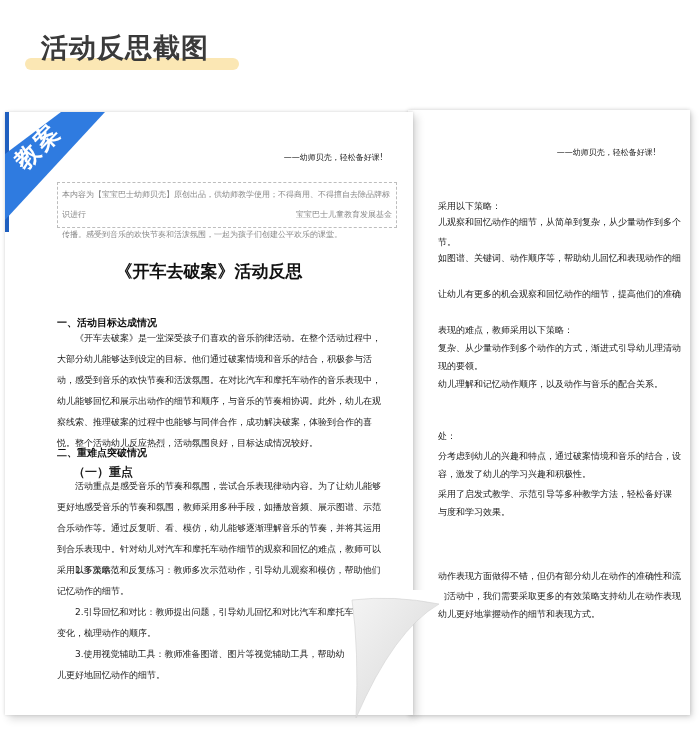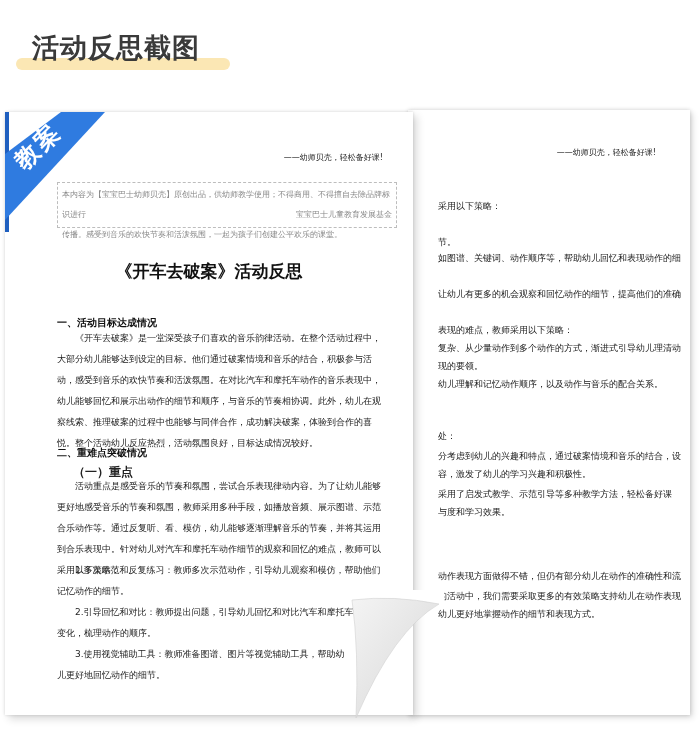--- a/index.html
+++ b/index.html
@@ -2,21 +2,21 @@
 <html><head>
 <meta charset="utf-8">
 <style>
   html, body { margin:0; padding:0; }
   body {
     width:700px; height:748px; position:relative; overflow:hidden;
     background:#ffffff;
     font-family:"DejaVu Sans","Liberation Sans",sans-serif;
     color:#222;
   }
-  .header-title-wrap { position:absolute; left:16px; top:26px; width:216px; height:50px; }
+  .header-title-wrap { position:absolute; left:25px; top:26px; width:216px; height:50px; }
   .header-underline {
     position:absolute; left:0; bottom:6px; width:214px; height:12px;
     background:#fbe7b4; border-radius:6px;
   }
   .header-title {
     position:absolute; left:16px; top:4px;
     font-size:27px; font-weight:bold; color:#3a3a3a; letter-spacing:1px;
   }
 
   
@@ -67,20 +67,21 @@
 <body>
 
 <div class="header-title-wrap">
   <div class="header-underline"></div>
   <div class="header-title">活动反思截图</div>
 </div>
 
 <div class="page-back">
   <div class="slogan">——幼师贝壳，轻松备好课!</div>
   <div class="line" style="top:90px">采用以下策略：</div>
+  <div class="line" style="top:106px">儿观察和回忆动作的细节，从简单到复杂，从少量动作到多个</div>
   <div class="line" style="top:126px">节。</div>
   <div class="line" style="top:142px">如图谱、关键词、动作顺序等，帮助幼儿回忆和表现动作的细</div>
   <div class="line" style="top:178px">让幼儿有更多的机会观察和回忆动作的细节，提高他们的准确</div>
   <div class="line" style="top:214px">表现的难点，教师采用以下策略：</div>
   <div class="line" style="top:232px">复杂、从少量动作到多个动作的方式，渐进式引导幼儿理清动</div>
   <div class="line" style="top:250px">现的要领。</div>
   <div class="line" style="top:268px">幼儿理解和记忆动作顺序，以及动作与音乐的配合关系。</div>
   <div class="line" style="top:320px">处：</div>
   <div class="line" style="top:340px">分考虑到幼儿的兴趣和特点，通过破案情境和音乐的结合，设</div>
   <div class="line" style="top:358px">容，激发了幼儿的学习兴趣和积极性。</div>

